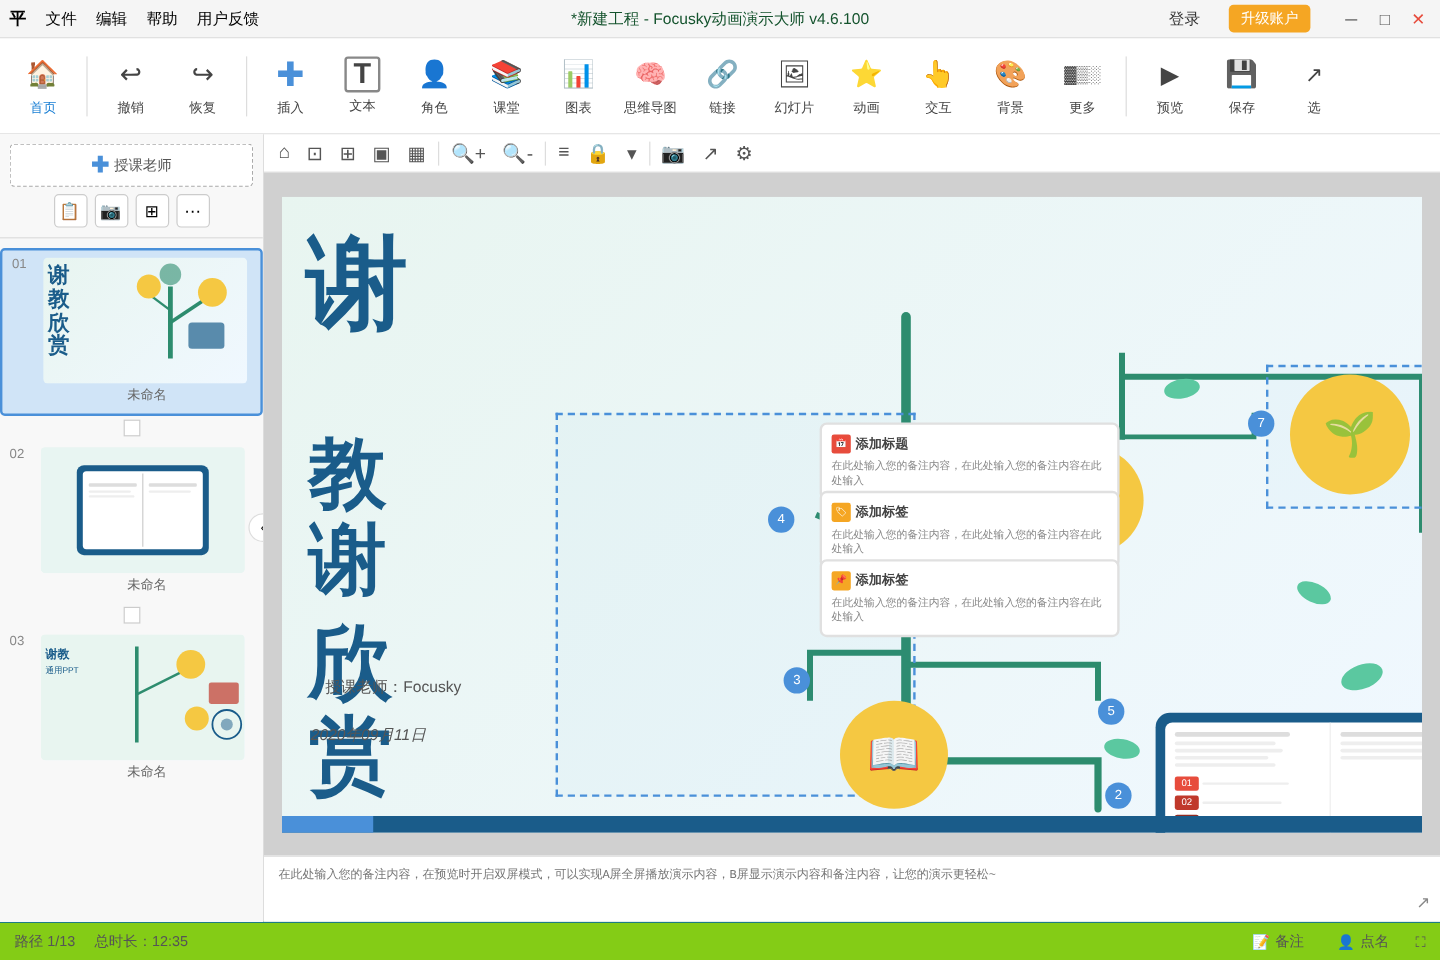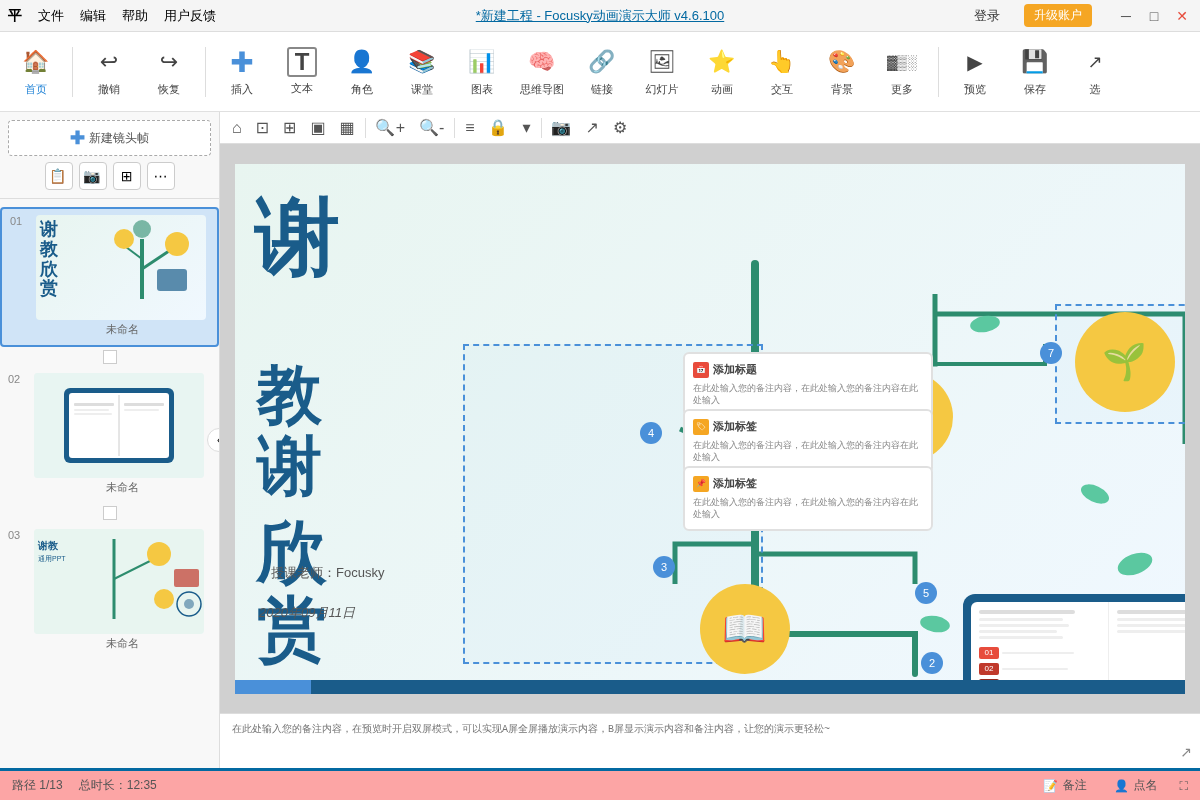--- a/index.html
+++ b/index.html
@@ -15,21 +15,21 @@
       padding: 0 8px;
       border-bottom: 1px solid #ddd;
       font-size: 13px;
     }
     #title-bar .menu-items { display: flex; gap: 16px; align-items: center; }
     #title-bar .window-controls { display: flex; gap: 8px; }
     #title-bar .window-controls span {
       width: 20px; height: 20px; display: flex; align-items: center; justify-content: center;
       cursor: pointer; font-size: 14px; color: #555;
     }
-    #title-bar .title { position: absolute; left: 50%; transform: translateX(-50%); color: #0369a1; font-size: 13px; text-decoration: underline; }
+    #title-bar .title { position: absolute; left: 50%; transform: translateX(-50%); color: #14532d; font-size: 13px; }
     #title-bar .right-controls { display: flex; align-items: center; gap: 24px; }
     #login-btn { font-size: 13px; color: #333; cursor: pointer; }
     #upgrade-btn {
       background: #f5a623; color: white; border: none; border-radius: 4px;
       padding: 3px 10px; font-size: 12px; cursor: pointer;
     }
 
     
     #toolbar {
       height: 80px;
@@ -185,22 +185,22 @@
       background: rgba(0,0,0,0.6);
       color: white;
       border-radius: 12px;
       padding: 3px 10px;
       font-size: 12px;
     }
 
     
     #status-bar {
       height: 32px;
-      background: #fca5a5;
-      border-top: 3px solid #0369a1;
+      background: #84cc16;
+      border-top: 1px solid #0369a1;
       display: flex;
       align-items: center;
       padding: 0 12px;
       font-size: 12px;
       color: #555;
       justify-content: space-between;
       gap: 44px;
     }
     .status-right { display: flex; gap: 16px; align-items: center; }
     .status-btn {
@@ -334,21 +334,21 @@
     <span>选</span>
   </div>
 </div>
 
 <div id="main">
 
   <div id="sidebar">
     <div id="sidebar-top">
       <div id="new-frame-btn">
         <span style="font-size:18px;font-weight:bold;color:#4a90d9;">✚</span>
-        <span>新建镜头帧</span>
+        <span>授课老师</span>
       </div>
       <div class="sidebar-tools">
         <div class="sidebar-tool-btn">
           <span>📋</span>
         </div>
         <div class="sidebar-tool-btn">
           <span>📷</span>
         </div>
         <div class="sidebar-tool-btn">
           <span>⊞</span>

